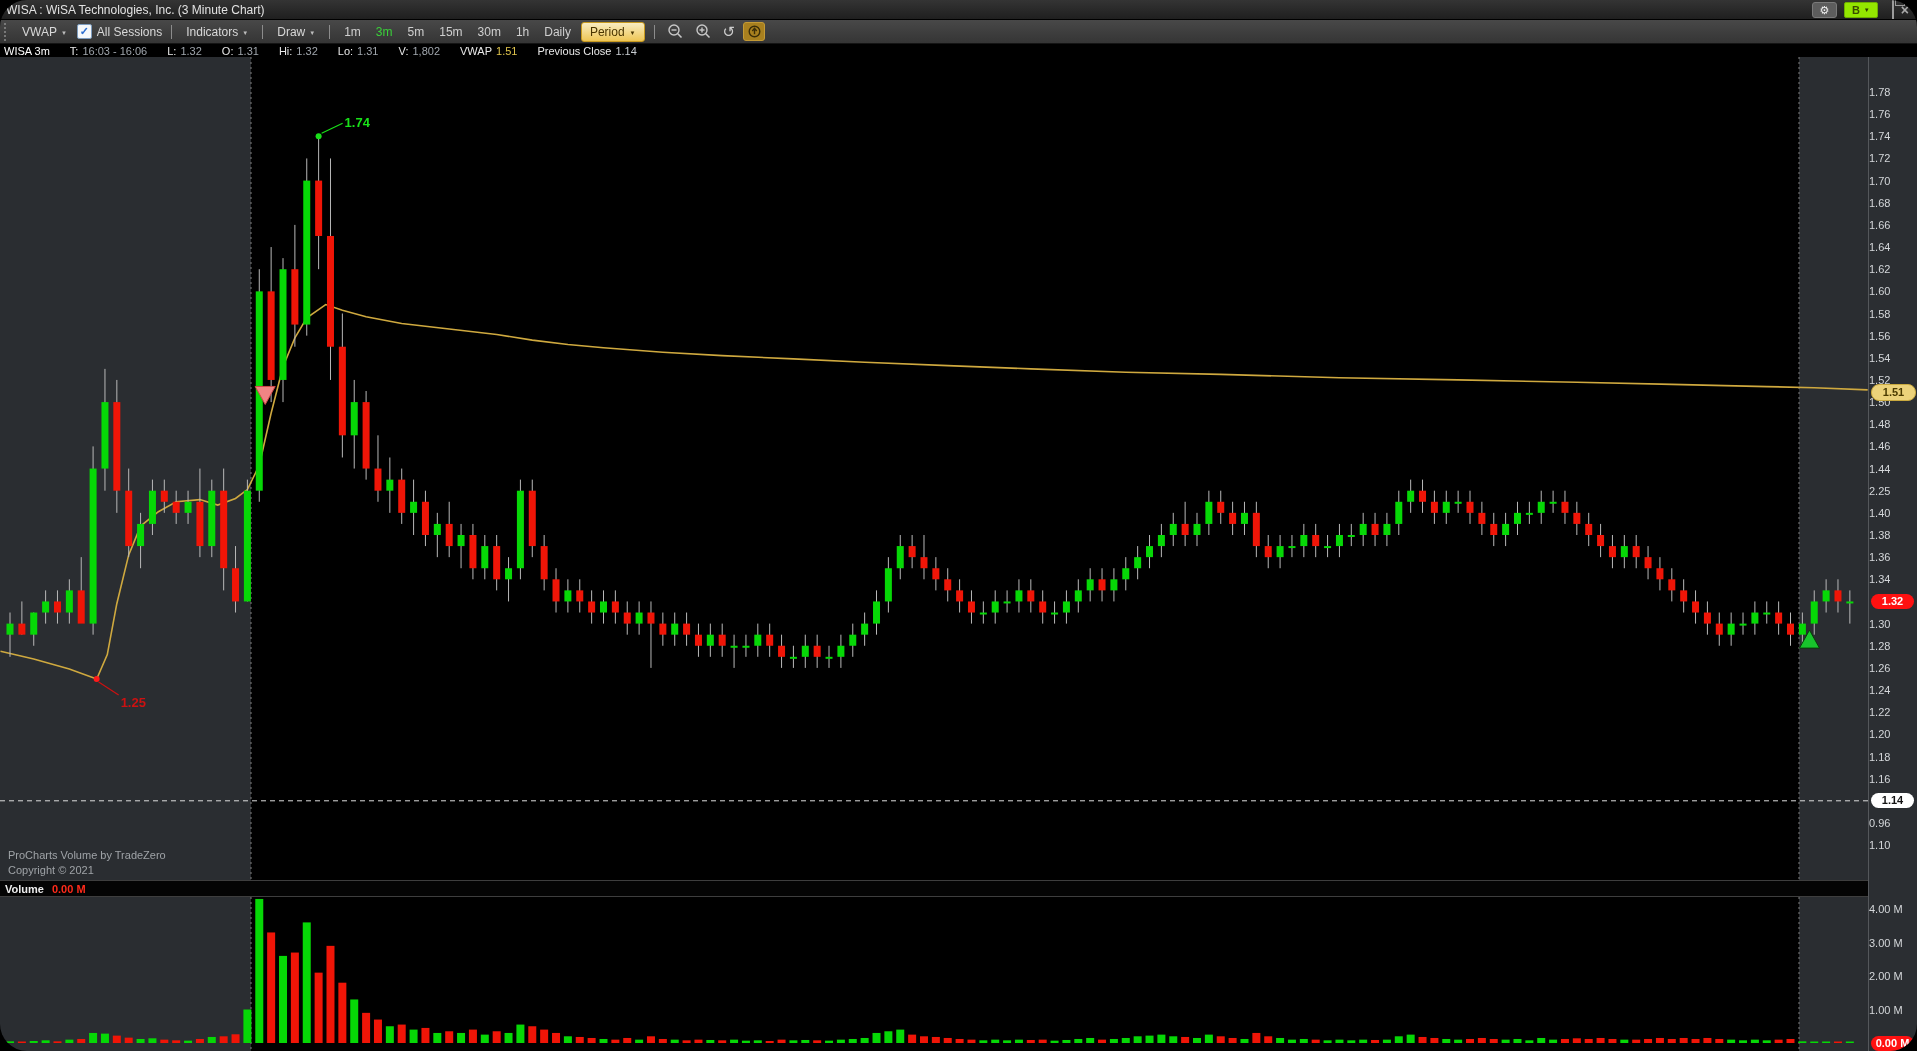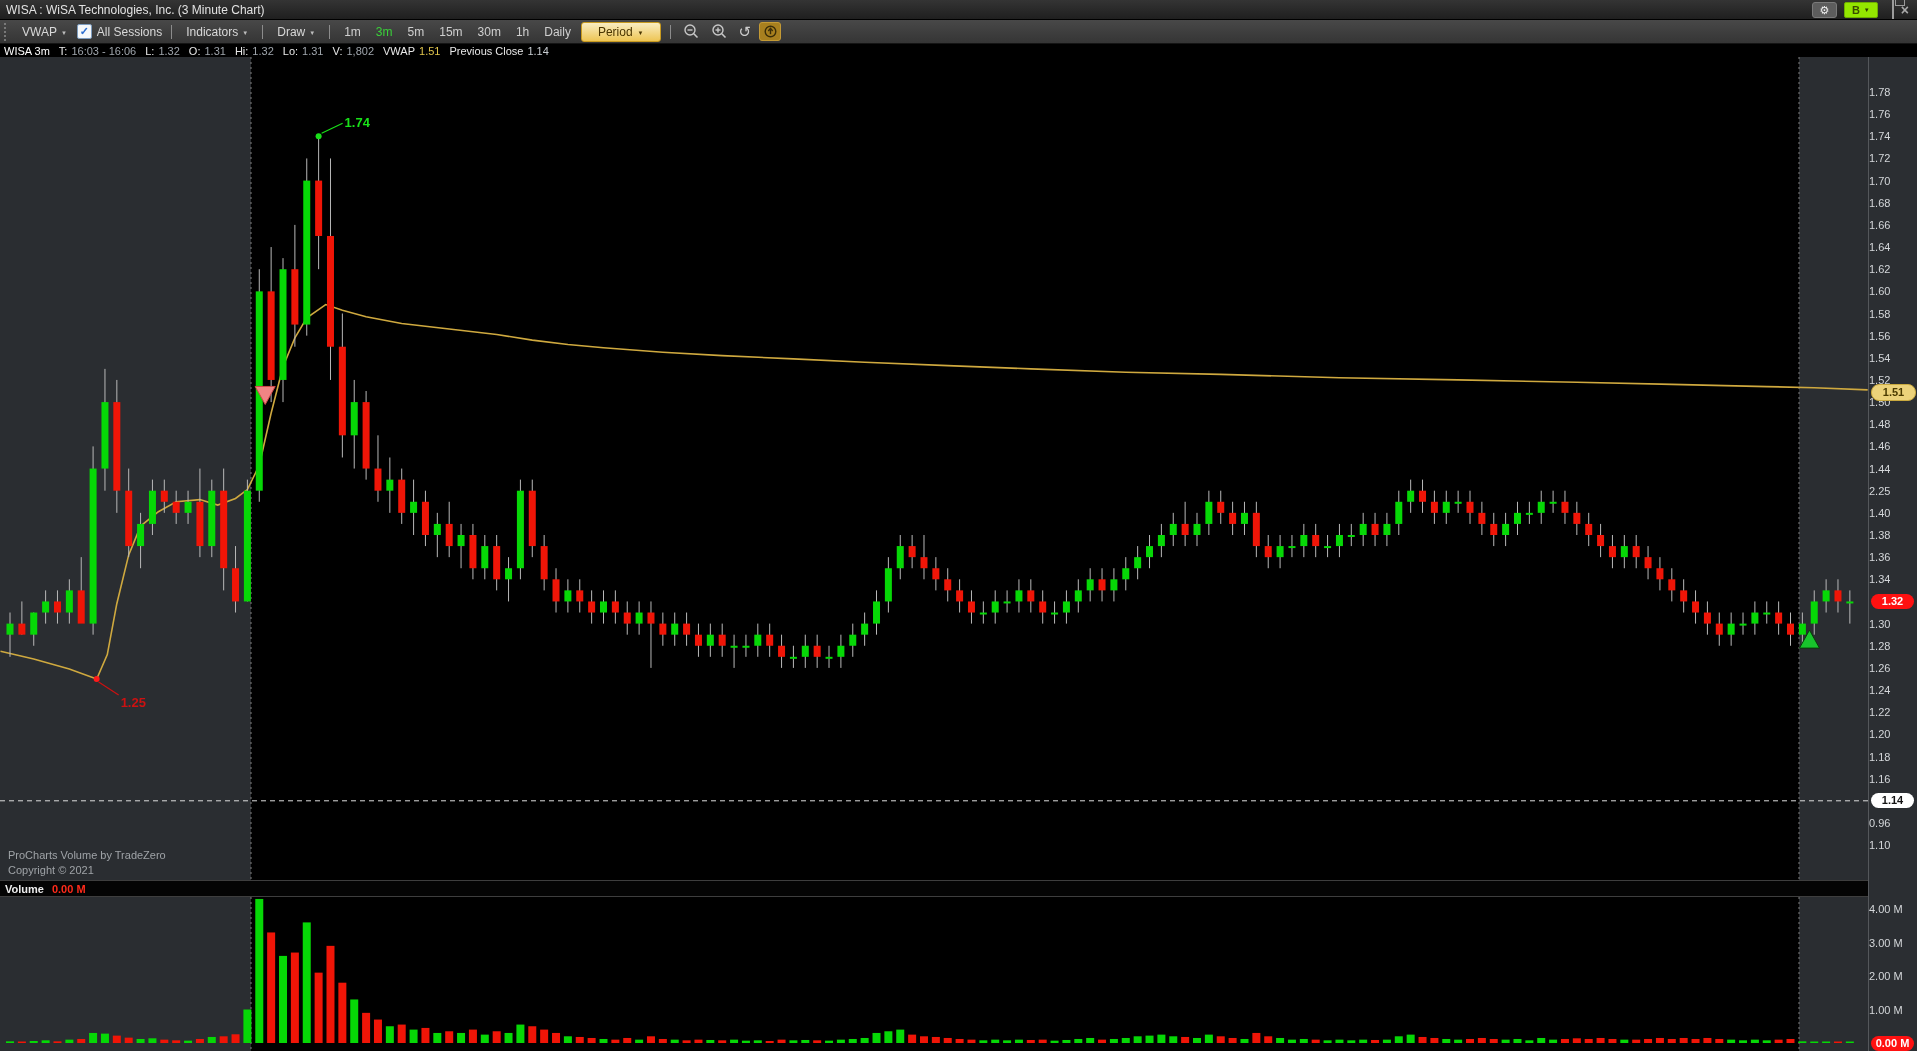--- a/index.html
+++ b/index.html
@@ -1,17 +1,17 @@
 <!DOCTYPE html>
 <html><head>
 <meta charset="utf-8">
 <style>
   html,body{margin:0;padding:0;background:#000;}
   .app{position:relative;width:1917px;height:1051px;overflow:hidden;background:#000;
-       font-family:"Liberation Sans",sans-serif;-webkit-font-smoothing:antialiased;}
+       font-family:"Liberation Sans",sans-serif;border-radius:27px;-webkit-font-smoothing:antialiased;}
 
   
   .titlebar{position:absolute;left:0;top:0;width:100%;height:20px;box-sizing:border-box;
     background:linear-gradient(#343434,#1f1f1f);border-bottom:1px solid #000;
     display:flex;align-items:center;}
   .title{color:#e2e2e2;font-size:12px;padding-left:6px;white-space:nowrap;}
   .win-controls{margin-left:auto;display:flex;align-items:center;gap:7px;padding-right:8px;}
   .gear-btn{width:25px;height:16px;background:#5d5d5d;border:1px solid #7a7a7a;border-radius:3px;
     color:#efefef;font-size:11px;line-height:14px;text-align:center;padding:0;cursor:default;}
   .acct-btn{height:16px;background:#94e600;border:1px solid #6fae00;border-radius:2px;color:#3a4b00;
@@ -31,30 +31,30 @@
   .tb-btn{background:transparent;border:0;color:#d8d8d8;font-size:12px;display:flex;align-items:center;
     gap:4px;padding:2px 5px;cursor:default;font-family:inherit;}
   .caret{font-size:6px;color:#bdbdbd;padding-top:2px;}
   .checkbox{width:13px;height:13px;background:#f5f8fb;border:1px solid #7d9cbe;border-radius:2px;
     color:#2e6fd0;font-size:11px;font-weight:bold;line-height:12px;text-align:center;}
   .tb-label{color:#d8d8d8;}
   .sep{width:1px;height:14px;background:#8c8c8c;margin:0 4px;}
   .tf{background:transparent;border:0;color:#cfcfcf;font-size:12px;padding:2px 5px;font-family:inherit;}
   .tf.active{color:#3ad03a;}
   .period-btn{background:linear-gradient(#f9edc2,#eec554);border:1px solid #c89a1f;border-radius:3px;
-    color:#4a3500;font-size:12px;padding:2px 16px;display:flex;align-items:center;gap:5px;font-family:inherit;}
+    color:#4a3500;font-size:12px;padding:2px 8px;display:flex;align-items:center;gap:5px;font-family:inherit;}
   .period-btn .caret{color:#4a3500;}
   .icon-btn{background:transparent;border:0;padding:1px 3px;display:flex;align-items:center;cursor:default;}
   .reset-glyph{color:#cccccc;font-size:15px;line-height:16px;}
   .track-btn{background:#a8801f;border:1px solid #c49a35;border-radius:3px;width:22px;height:19px;
     display:flex;align-items:center;justify-content:center;padding:0;}
 
   
   .infobar{position:absolute;left:0;top:44px;width:100%;height:13px;background:#000;
-    display:flex;align-items:center;gap:9px;padding-left:4px;box-sizing:border-box;
+    display:flex;align-items:center;gap:20px;padding-left:4px;box-sizing:border-box;
     font-size:11px;color:#e8e8e8;white-space:nowrap;}
   .infobar .sym{color:#ffffff;}
   .infobar .grp{display:flex;gap:4px;}
   .infobar .lbl{color:#e8e8e8;}
   .infobar .val{color:#a0a6ad;}
   .infobar .vwap-val{color:#e0c44c;}
   .infobar .pc-val{color:#c8cdd2;}
 
   
   #main-svg{position:absolute;left:0;top:57px;background:#000;}

